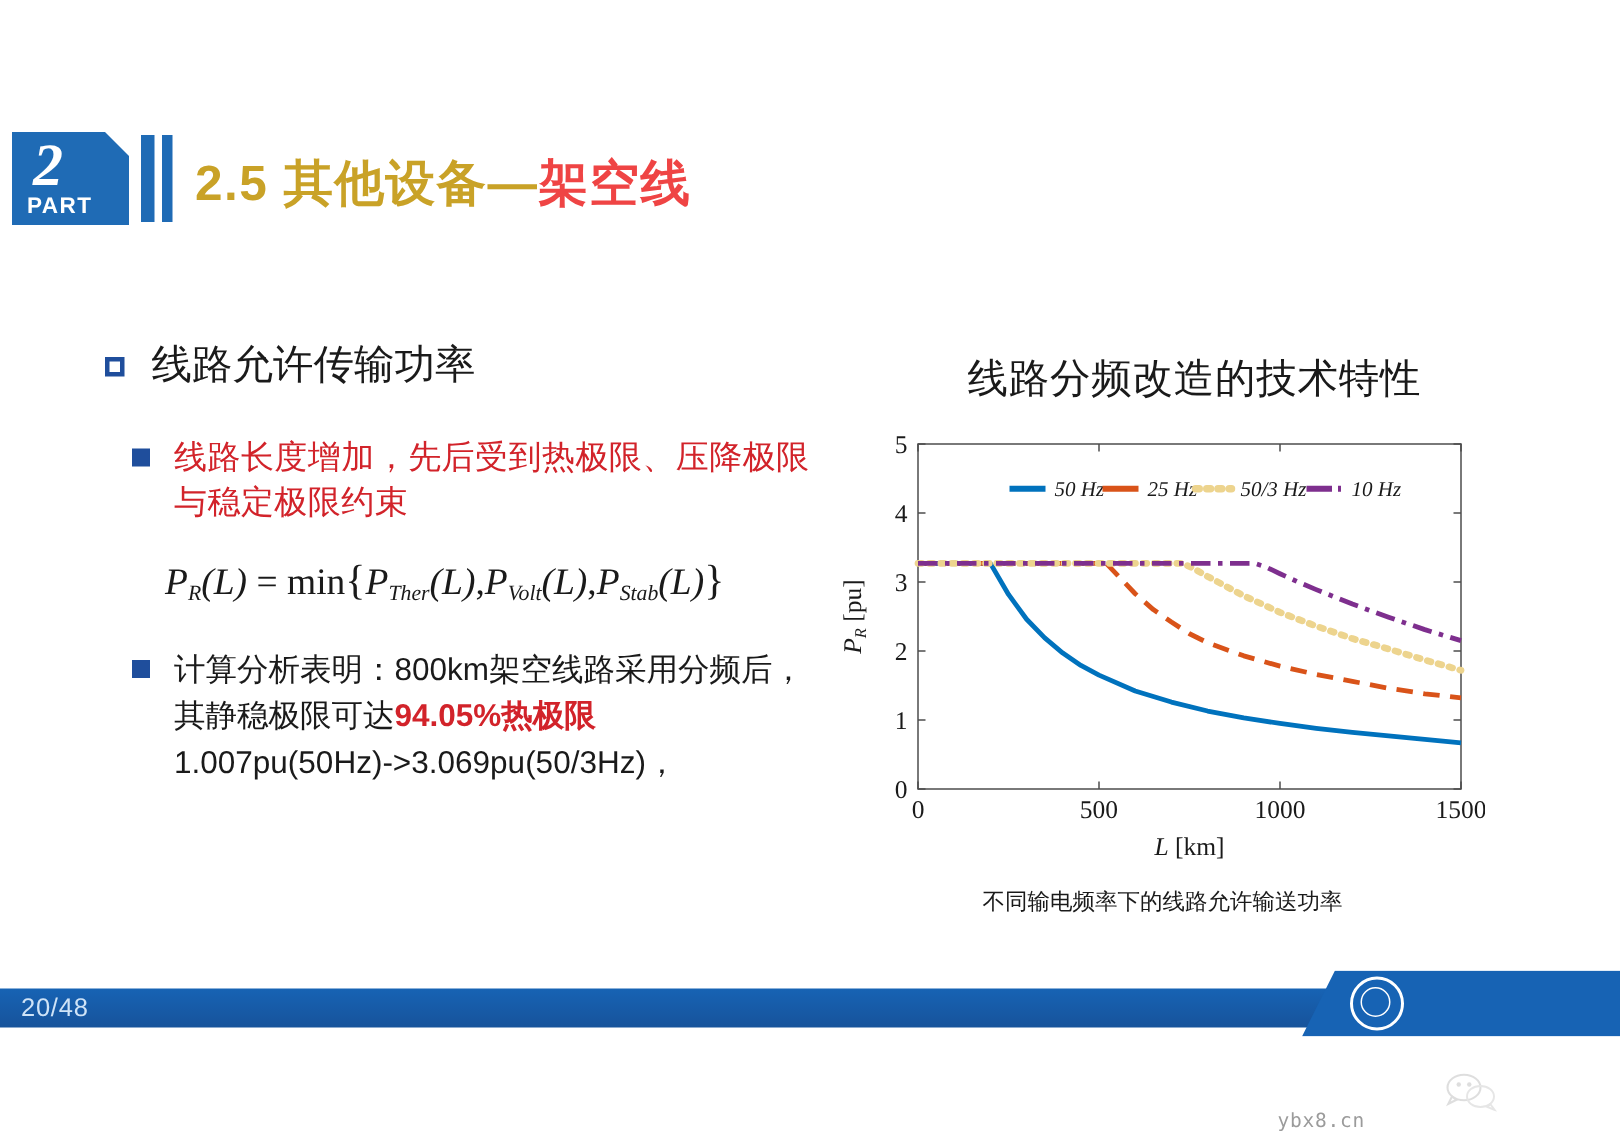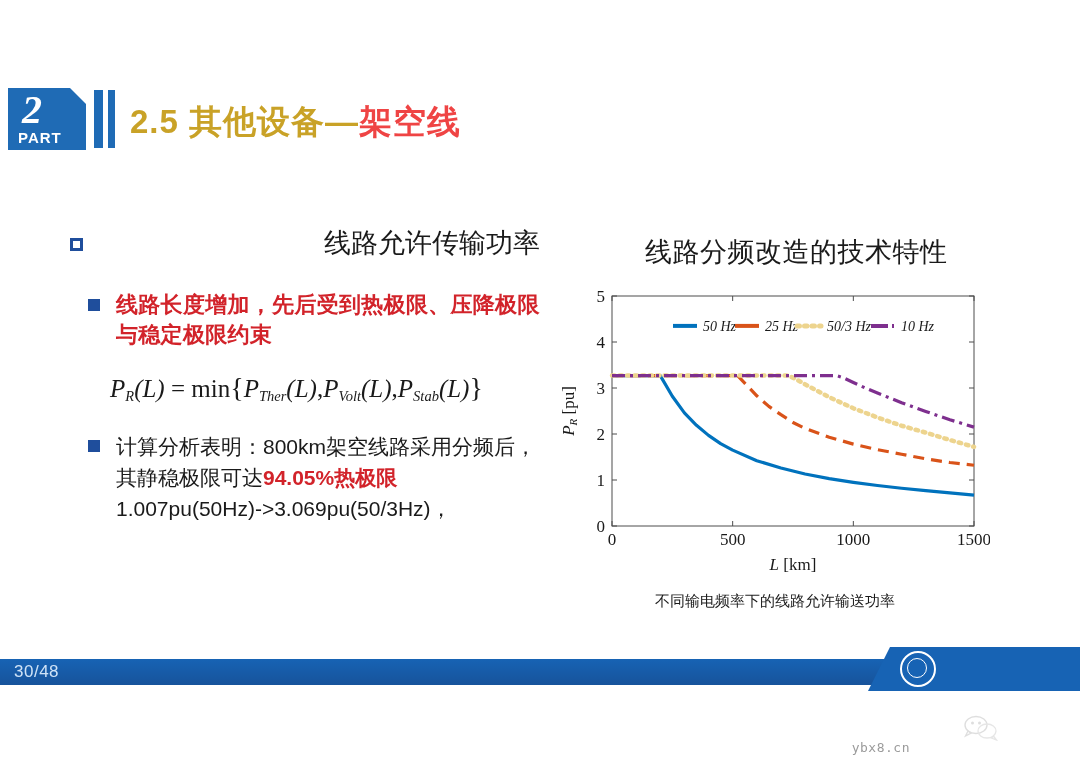--- a/index.html
+++ b/index.html
@@ -90,21 +90,20 @@
     left: 70px;
     top: 226px;
     width: 470px;
   }
   .bullet-l1 {
     position: relative;
     display: flex;
     align-items: flex-start;
     gap: 18px;
     margin-bottom: 30px;
-    justify-content: space-between;
   }
   .sq-hollow {
     flex: 0 0 auto;
     width: 13px;
     height: 13px;
     border: 3px solid #1F4E9C;
     margin-top: 12px;
     box-sizing: border-box;
   }
   .bullet-l1 .txt {
@@ -122,21 +121,21 @@
   }
   .sq-solid {
     flex: 0 0 auto;
     width: 12px;
     height: 12px;
     background: #1F4E9C;
     margin-top: 9px;
   }
   .red-strong {
     font-size: 22px;
-    font-weight: bold;
+    font-weight: normal;
     color: #D2232A;
     line-height: 30px;
     letter-spacing: 0.3px;
   }
   .body-txt {
     font-size: 21px;
     color: #1a1a1a;
     line-height: 31px;
   }
   .body-txt .hl {
@@ -387,21 +386,21 @@
         <line x1="237" y1="37.900000000000034" x2="261" y2="37.900000000000034" stroke="#EDD48E" stroke-width="5" stroke-linecap="round" stroke-dasharray="2.5,5"></line>
         <text x="267" y="42.900000000000034" class="leglab">50/3 Hz</text>
         <line x1="311" y1="37.900000000000034" x2="335" y2="37.900000000000034" stroke="#7E2F8E" stroke-width="4" stroke-linecap="butt" stroke-dasharray="17,4,2,4"></line>
         <text x="341" y="42.900000000000034" class="leglab">10 Hz</text>
       </svg>
   </div>
 
   <div class="chart-caption">不同输电频率下的线路允许输送功率</div>
 
   <div class="footer-bar"></div>
-  <div class="page-num">30/48</div>
+  <div class="page-num">20/48</div>
 
   <div class="logo-block">
     <span class="logo-seal"></span>
   </div>
 
   <div class="watermark">
     <svg class="wm-icon" viewBox="0 0 34 26">
       <ellipse cx="12" cy="10" rx="11" ry="8.5" fill="none" stroke="#c4c4c4" stroke-width="1.4"></ellipse>
       <path d="M4 16 L1.5 21 L7 18.2 Z" fill="none" stroke="#c4c4c4" stroke-width="1.4"></path>
       <circle cx="8.5" cy="8" r="1.5" fill="#c4c4c4"></circle>

